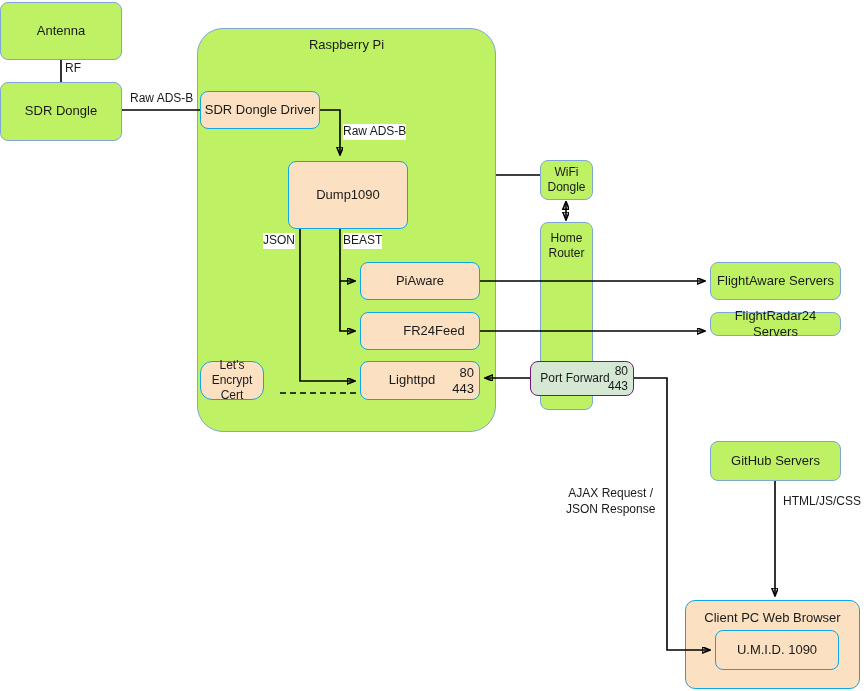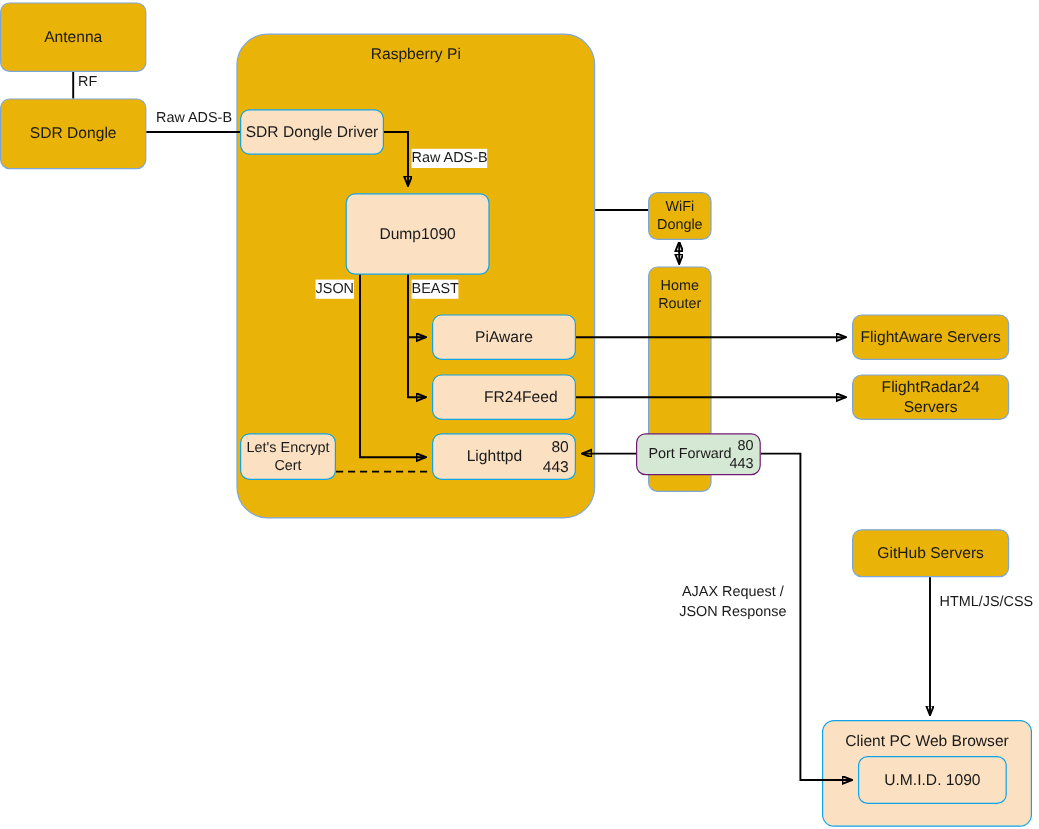--- a/index.html
+++ b/index.html
@@ -22,21 +22,21 @@
     align-items: center;
     justify-content: center;
     text-align: center;
     border-radius: 8px;
     font-size: 13px;
     color: #1a1a1a;
     line-height: 1.25;
     z-index: 3;
   }
   .blue {
-    background: #eab308;
+    background: #bef264;
     border: 1px solid #7ea6d6;
   }
   .orange {
     background: #fbe0c1;
     border: 1px solid #0ea5e9;
   }
   .green {
     background: #d5e8d4;
     border: 1px solid #701a75;
   }
@@ -131,21 +131,21 @@
   </div>
 
   <div class="node orange" style="left:360px; top:361px; width:120px; height:39px;">
     <span style="margin-right:16px;">Lighttpd</span>
   </div>
   <div class="ports" style="left:440px; top:365px; width:34px;">
     <div>80</div>
     <div>443</div>
   </div>
 
-  <div class="node orange" style="left:200px; top:361px; width:80px; height:39px; font-size:12px;">
+  <div class="node orange" style="left:200px; top:361px; width:64px; height:39px; font-size:12px;border-radius:12px;">
     <span>Let's Encrypt Cert</span>
   </div>
 
   <div class="node blue" style="left:540px; top:160px; width:53px; height:40px; font-size:12px;">
     <span>WiFi Dongle</span>
   </div>
 
   <div class="node blue" style="left:540px; top:222px; width:53px; height:188px; font-size:12px; align-items:flex-start; padding-top:8px;">
     <span>Home Router</span>
   </div>
@@ -155,21 +155,21 @@
   </div>
   <div class="ports" style="left:598px; top:364px; width:30px; font-size:12px; z-index:6;">
     <div>80</div>
     <div>443</div>
   </div>
 
   <div class="node blue" style="left:710px; top:262px; width:131px; height:38px;">
     <span>FlightAware Servers</span>
   </div>
 
-  <div class="node blue" style="left:710px; top:312px; width:131px; height:38px;">
+  <div class="node blue" style="left:710px; top:312px; width:131px; height:24px;">
     <span>FlightRadar24 Servers</span>
   </div>
 
   <div class="node blue" style="left:710px; top:441px; width:131px; height:40px;">
     <span>GitHub Servers</span>
   </div>
 
   <div class="node orange client-node" style="left:685px; top:600px; width:175px; height:89px;">
     <span class="container-label">Client PC Web Browser</span>
   </div>

